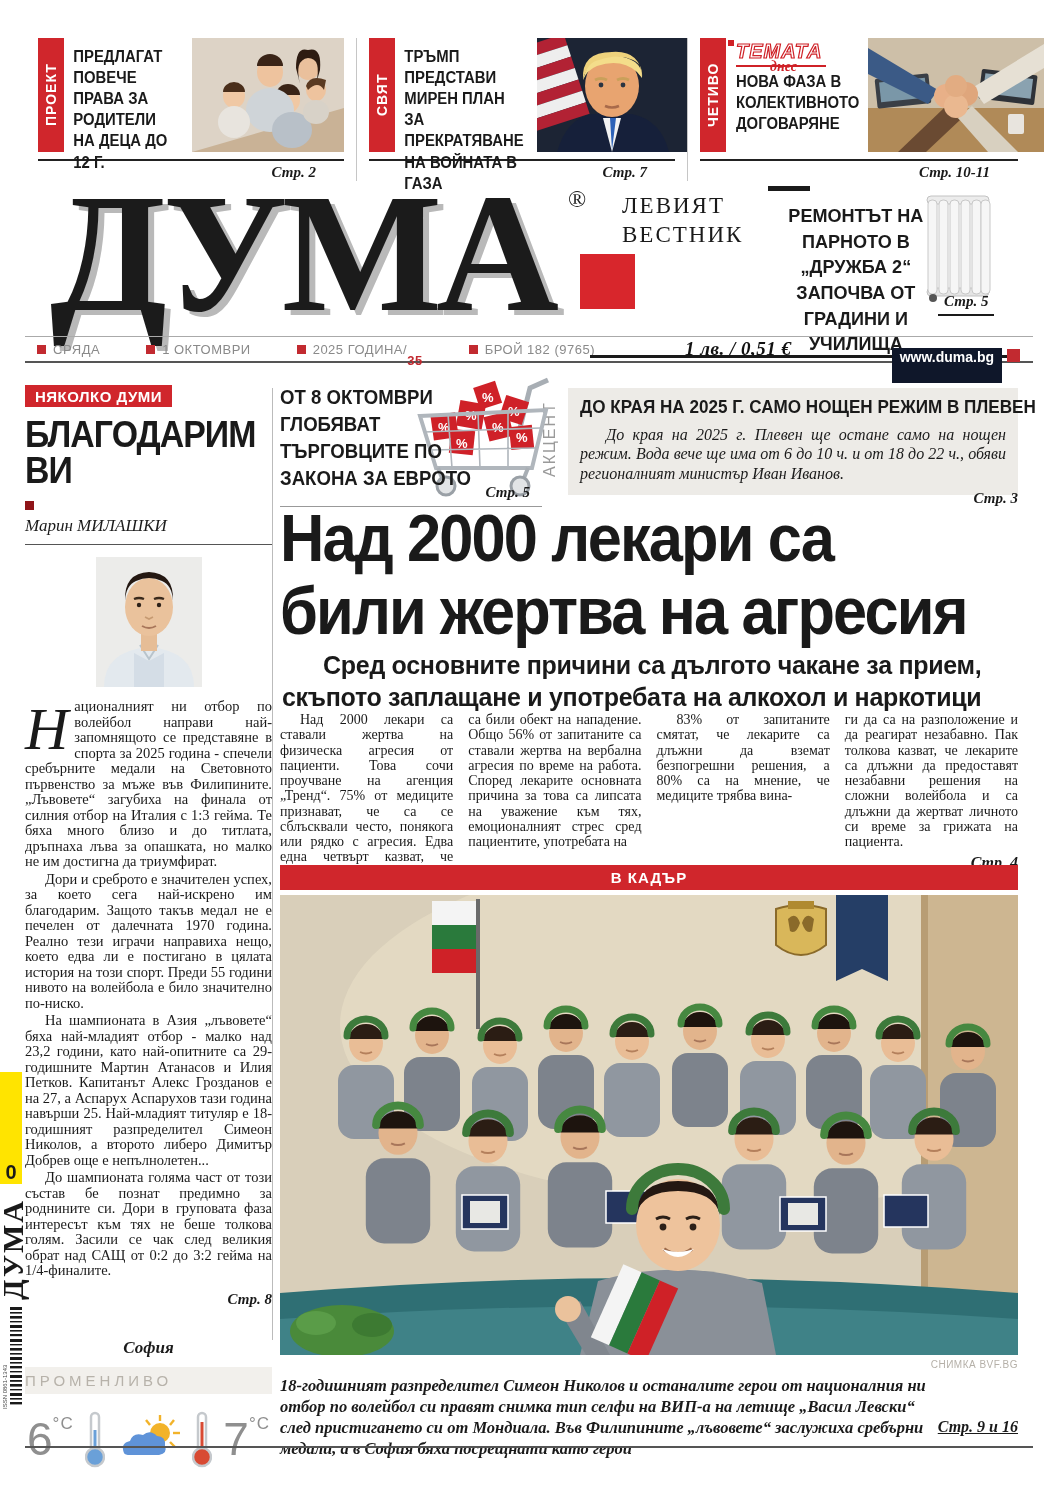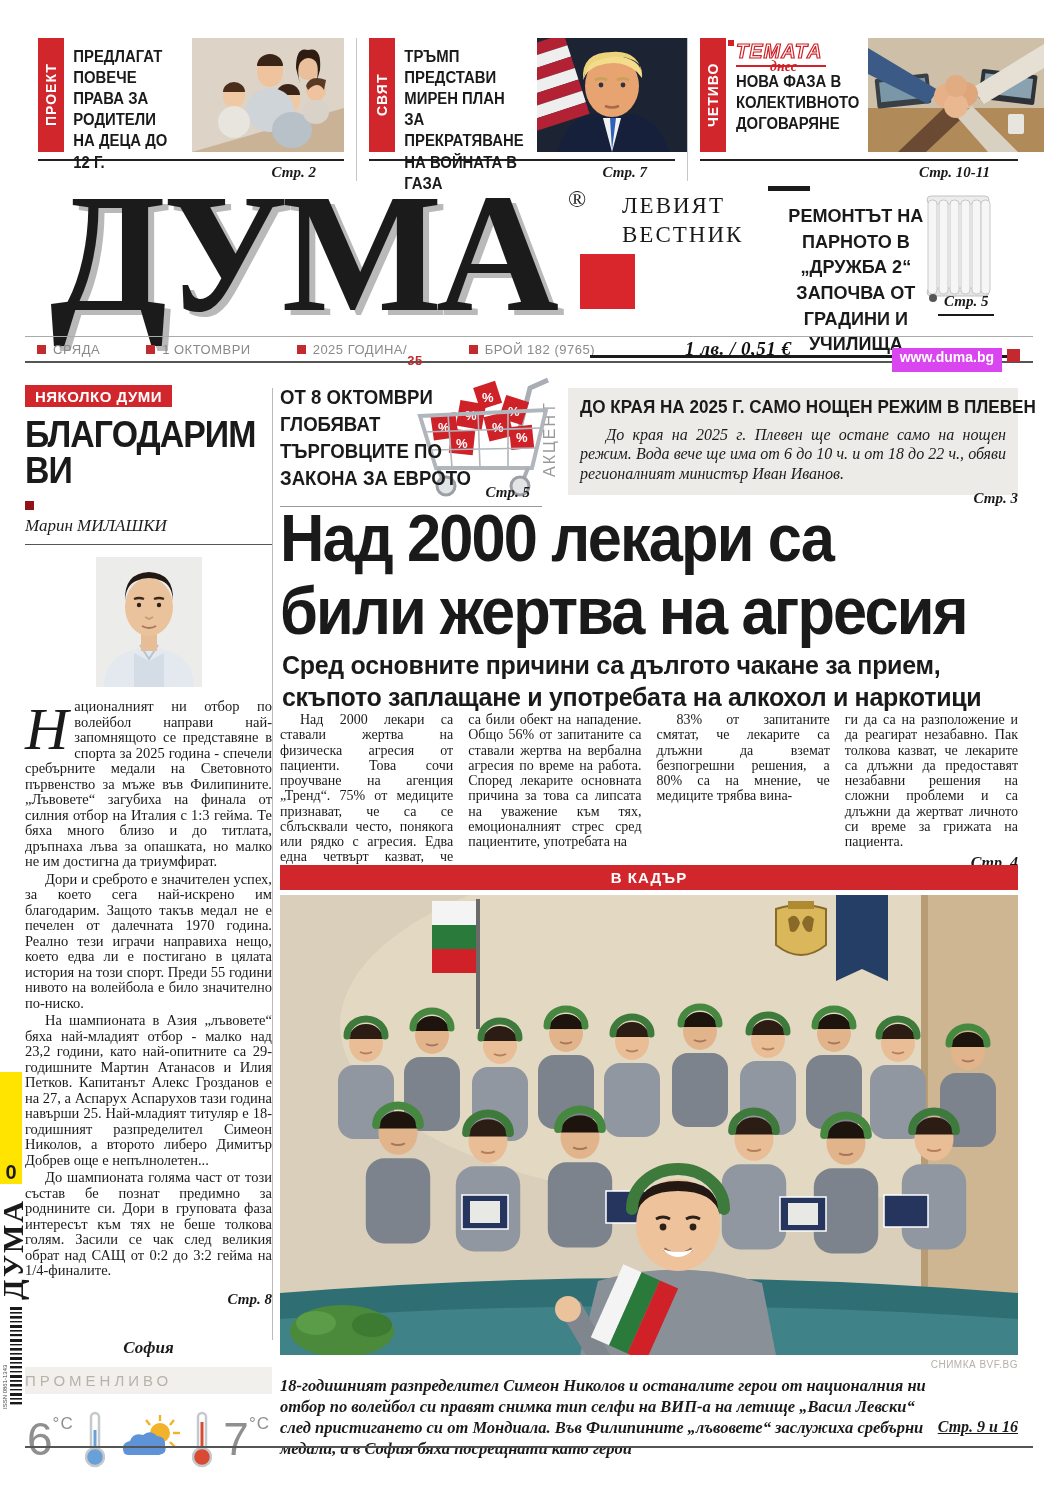--- a/index.html
+++ b/index.html
@@ -38,22 +38,22 @@
          border-bottom:2px solid #1a1a1a;padding:0 6px 4px;}
   
   .dateline{position:absolute;left:25px;top:336px;width:1008px;height:24px;border-top:1px solid #aaa;
             border-bottom:2px solid #555;display:flex;align-items:center;
             font:13px "Liberation Sans",sans-serif;color:#8a8a8a;letter-spacing:.5px;}
   .dl-item{display:flex;align-items:center;margin-right:46px;}
   .rsq{width:9px;height:9px;background:#c22a30;margin-right:7px;flex:none;}
   .dl-red{color:#c22a30;font-weight:bold;margin-top:23px;}
   .price{margin-left:44px;font:bold italic 19px "Liberation Serif",serif;color:#111;}
   .webline{position:absolute;right:40px;top:355px;width:428px;height:3px;background:#1a1a1a;}
-  .webbox{position:absolute;right:56px;top:348px;background:#d946ef;color:#fff;
-          font:bold 14px "Liberation Sans",sans-serif;padding:1px 8px 7px;}
+  .webbox{position:absolute;right:56px;top:348px;background:#0f172a;color:#fff;
+          font:bold 14px "Liberation Sans",sans-serif;padding:1px 8px 18px;}
   .websq{position:absolute;right:38px;top:349px;width:13px;height:13px;background:#c22a30;}
   
   .leftcol{position:absolute;left:25px;top:385px;width:247px;}
   .vrule{position:absolute;left:272px;top:388px;width:1px;height:952px;background:#bbb;}
   .lbl-red{display:inline-block;background:#d0262c;color:#fff;
            font:bold 15px "Liberation Sans",sans-serif;padding:3px 10px 2px;letter-spacing:.5px;}
   .lc-title{margin-top:10px;font:800 36px/1 "Liberation Sans",sans-serif;letter-spacing:-1px;
             transform:scaleX(0.94);transform-origin:left;}
   .lc-bullet{width:9px;height:9px;background:#8f1418;margin:12px 0 6px;}
   .lc-author{font:italic 17px "Liberation Serif",serif;margin-bottom:8px;}
@@ -86,21 +86,21 @@
   .akc-box{position:absolute;left:288px;top:10px;width:450px;box-sizing:border-box;
            background:#edebe7;padding:9px 12px 12px;}
   .akc-title{font:800 19px/1.1 "Liberation Sans",sans-serif;white-space:nowrap;
              transform:scaleX(0.9);transform-origin:left;}
   .akc-text{margin-top:7px;font:italic 16px/1.22 "Liberation Serif",serif;text-align:justify;text-indent:26px;}
   .akc-page{position:absolute;left:288px;top:112px;width:450px;text-align:right;
             font:bold italic 15px "Liberation Serif",serif;}
   .headline{position:absolute;left:0;top:124px;width:800px;
             font:800 66px/1.1 "Liberation Sans",sans-serif;letter-spacing:-2px;
             transform:scaleX(0.93);transform-origin:left top;}
-  .subhead{position:absolute;left:2px;top:272px;font:600 25px/1.26 "Liberation Sans",sans-serif;letter-spacing:-.3px;}
+  .subhead{position:absolute;left:2px;top:272px;font:600 25px/1.26 "Liberation Sans",sans-serif;letter-spacing:-.3px;text-align:right;}
   .cols{position:absolute;left:0;top:334px;width:738px;display:flex;gap:15px;
         font:14px/1.09 "Liberation Serif",serif;text-align:justify;}
   .col{flex:1;}
   .col p{margin:0;}
   .col p.ind{text-indent:20px;}
   .art-page{position:absolute;left:0;top:476px;width:738px;text-align:right;
             font:bold italic 16px "Liberation Serif",serif;}
   .kadar{position:absolute;left:0;top:487px;width:738px;height:25px;background:#d0262c;color:#fff;
          display:flex;align-items:center;justify-content:center;
          font:bold 15px "Liberation Sans",sans-serif;letter-spacing:1px;}
@@ -378,21 +378,21 @@
       <div class="col">
           <p class="ind">Над 2000 лекари са ставали жертва на физическа агресия от пациенти. Това сочи проучване на агенция „Тренд“. 75% от медиците признават, че са се сблъсквали често, понякога или рядко с агресия. Едва една четвърт казват, че никога на</p>
         </div>
       <div class="col">
           <p>са били обект на нападение. Общо 56% от запитаните са ставали жертва на вербална агресия по време на работа. Според лекарите основната причина за това са липсата на уважение към тях, емоционалният стрес сред пациентите, употребата на</p>
         </div>
       <div class="col">
           <p class="ind">83% от запитаните смятат, че лекарите са длъжни да вземат безпогрешни решения, а 80% са на мнение, че медиците трябва вина-</p>
         </div>
       <div class="col">
-          <p>ги да са на разположение и да реагират незабавно. Пак толкова казват, че лекарите са длъжни да предоставят незабавни решения на сложни проблеми и са длъжни да жертват личното си време за грижата на пациента.</p>
+          <p>ги да са на разположение и да реагират незабавно. Пак толкова казват, че лекарите са длъжни да предоставят незабавни решения на сложни волейбола и са длъжни да жертват личното си време за грижата на пациента.</p>
         </div>
     </div>
     <div class="art-page">Стр. 4</div>
 
     <div class="kadar">В КАДЪР</div>
 
     <svg class="photo" width="738" height="460" viewBox="0 0 738 460">
       <rect width="738" height="460" fill="#d9cfba"></rect>
       <ellipse cx="480" cy="130" rx="420" ry="180" fill="#e8dec6" opacity="0.65"></ellipse>
       <rect x="648" y="0" width="90" height="460" fill="#cdb691"></rect>

